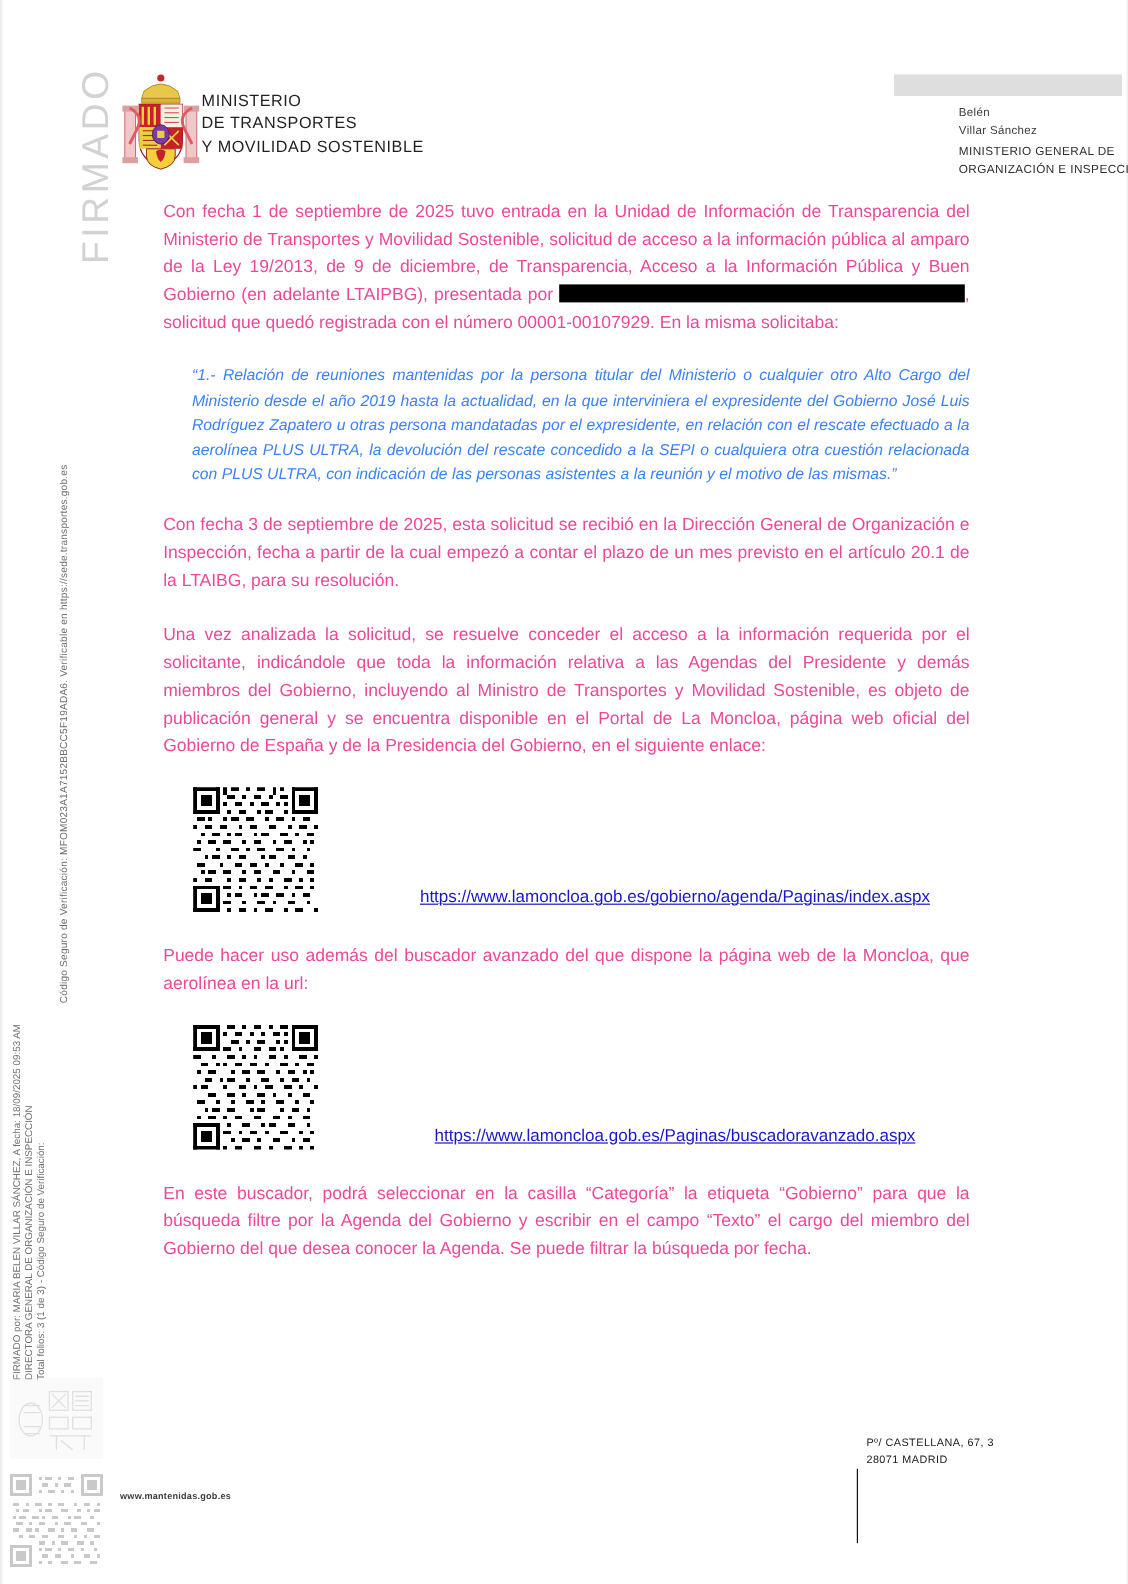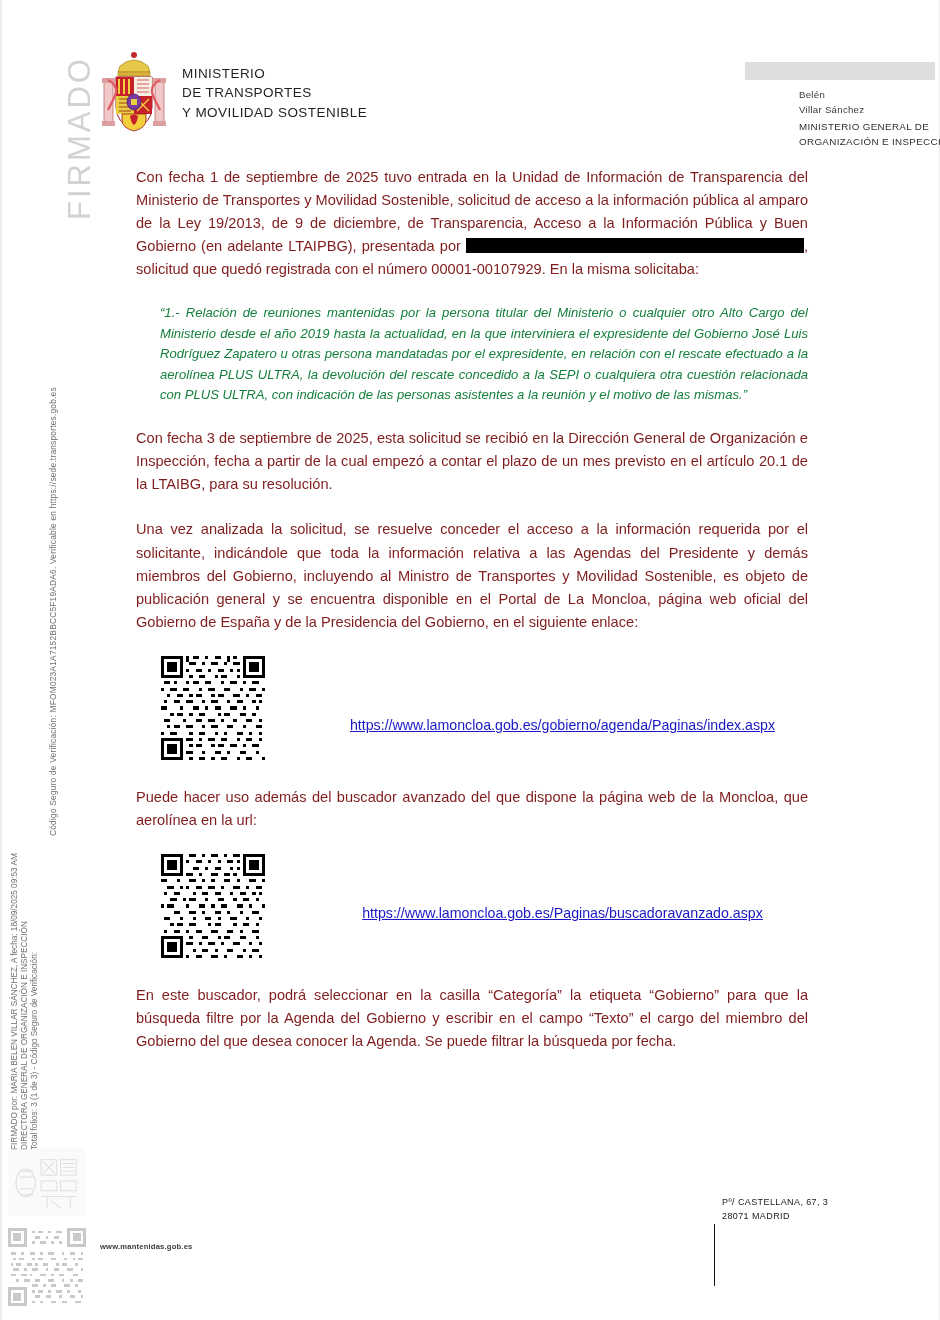--- a/index.html
+++ b/index.html
@@ -95,24 +95,23 @@
 
   
   .header {
     position: absolute;
     left: 0; top: 0;
     width: 940px; height: 160px;
   }
   .logo-wrap {
     position: absolute;
     left: 100px;
-    top: 50px;
+    top: 60px;
     display: flex;
     align-items: center;
-    gap: 14px;
     justify-content: center;
   }
   .crest { width: 68px; height: 86px; }
   .ministry-name {
     font-size: 13.5px;
     line-height: 1.42;
     letter-spacing: 0.45px;
     color: #231f20;
     font-weight: 400;
     white-space: pre-line;
@@ -150,43 +149,43 @@
     left: 136px;
     top: 166px;
     width: 672px;
   }
   p.para {
     margin: 0 0 22px 0;
     font-size: 14.6px;
     line-height: 1.58;
     text-align: justify;
     text-justify: inter-word;
-    color: #7f1d1d;
+    color: #ec4899;
   }
   p.para:last-child { margin-bottom: 0; }
   .quote {
     margin: 0 0 22px 0;
     padding-left: 24px;
     font-size: 13.1px;
     font-style: italic;
     line-height: 1.56;
     text-align: justify;
-    color: #15803d;
+    color: #3b82f6;
   }
   .redaction {
     display: inline-block;
     width: 338px;
     height: 15px;
     background: #000;
     vertical-align: -2px;
   }
 
   .qr-row {
     display: flex;
-    align-items: center;
+    align-items: flex-end;
     margin: 4px 0 26px 0;
   }
   .qr-box {
     width: 104px;
     height: 104px;
     margin-left: 25px;
     flex: 0 0 auto;
   }
   .qr-link {
     margin-left: 52px;

